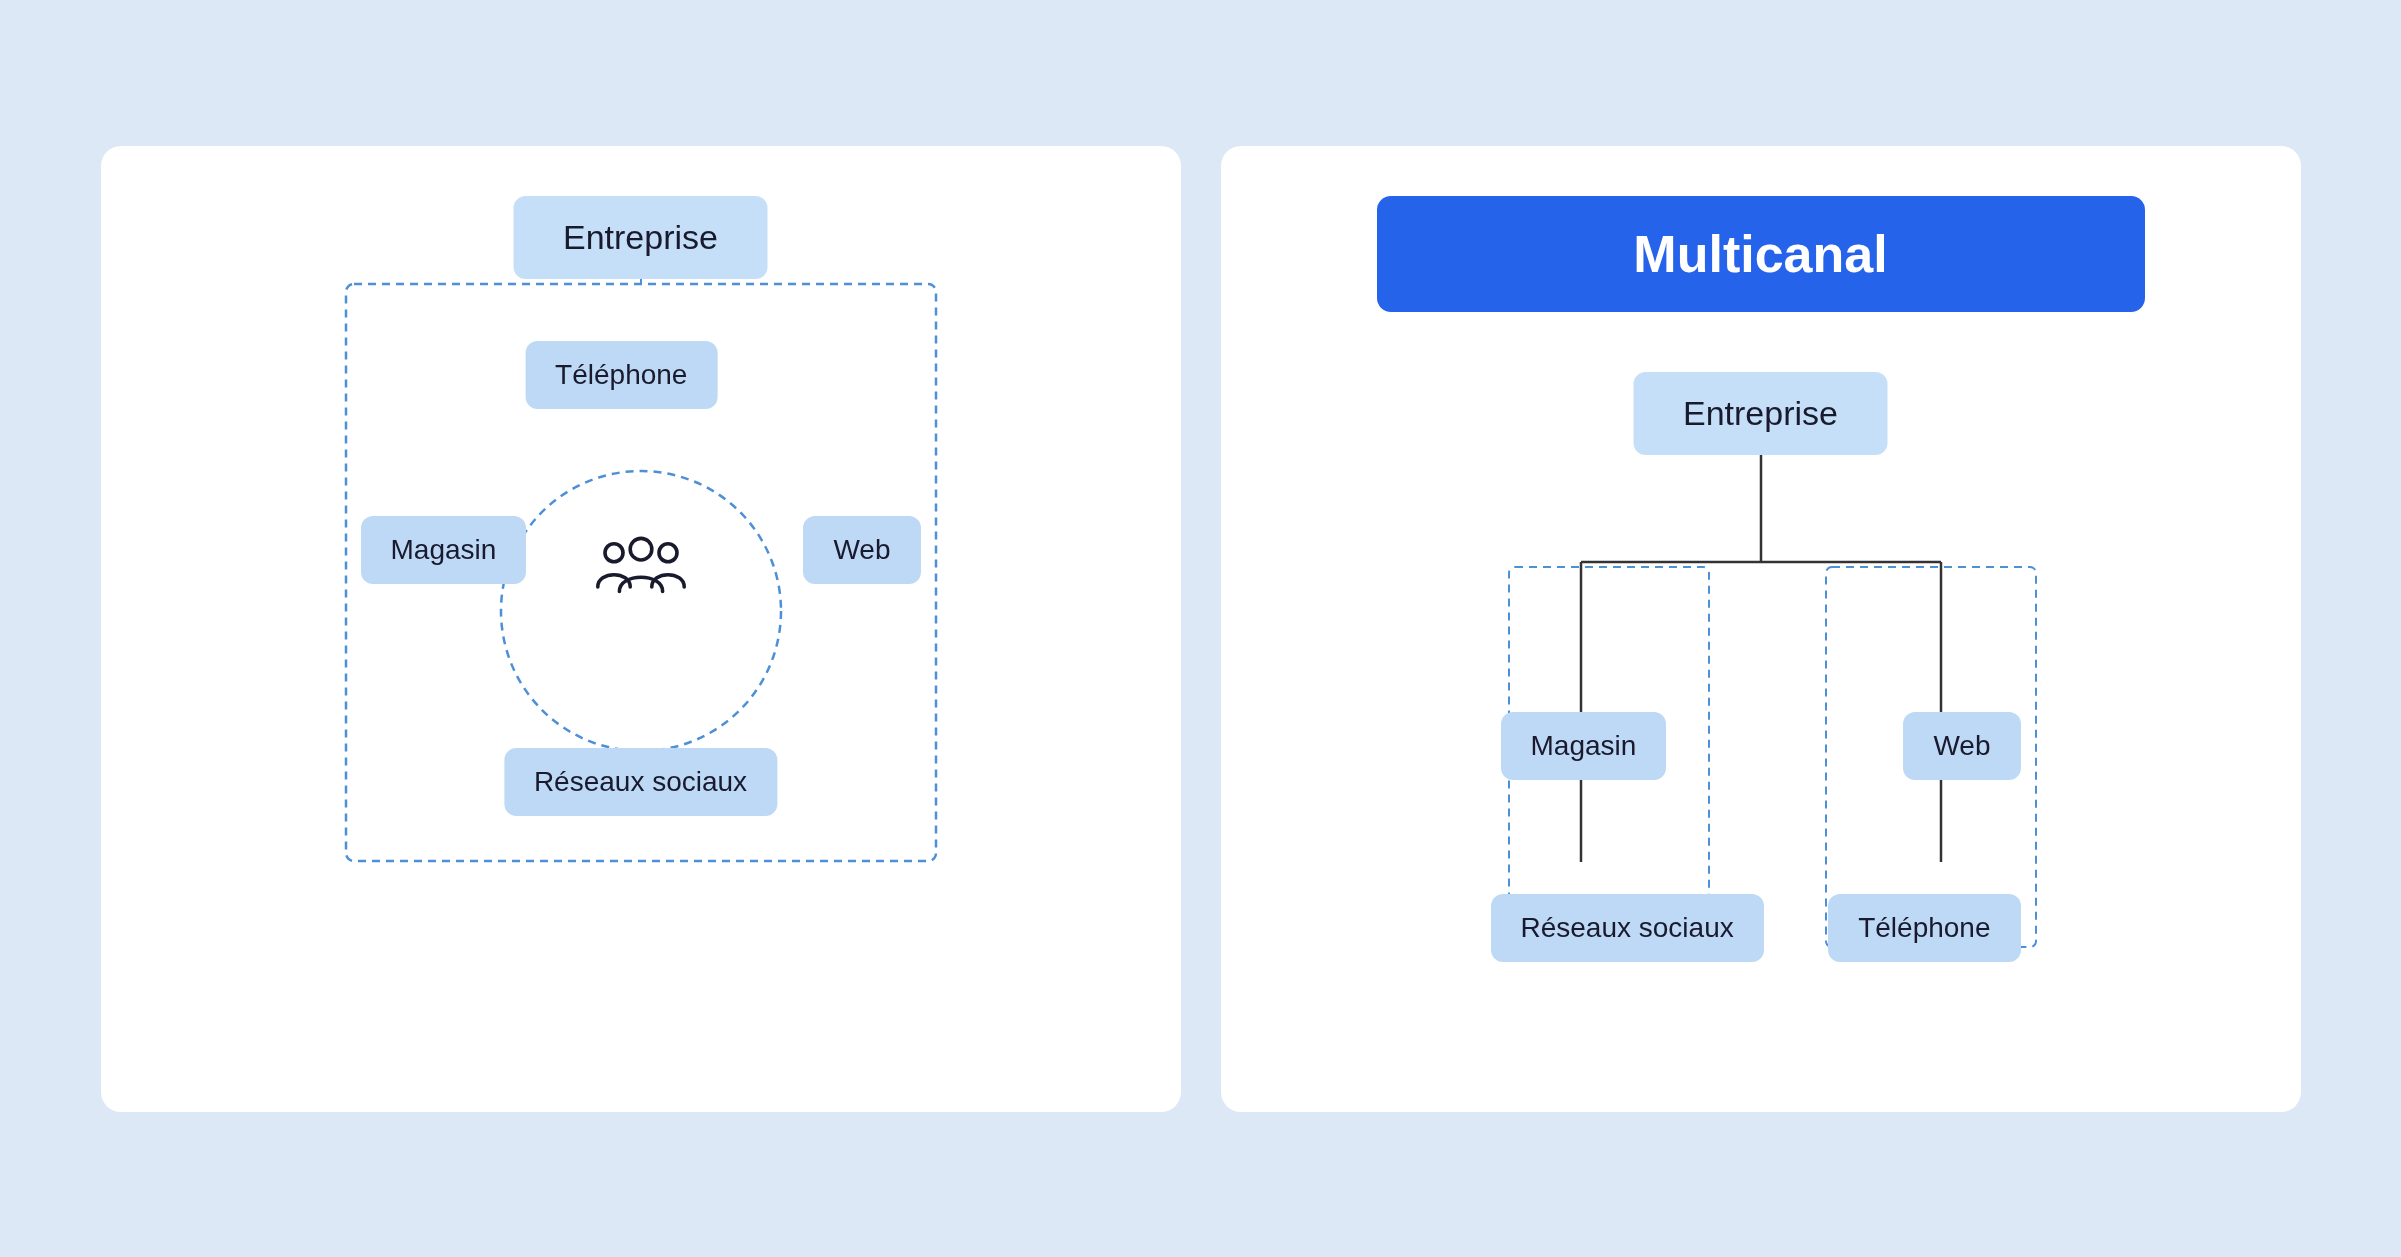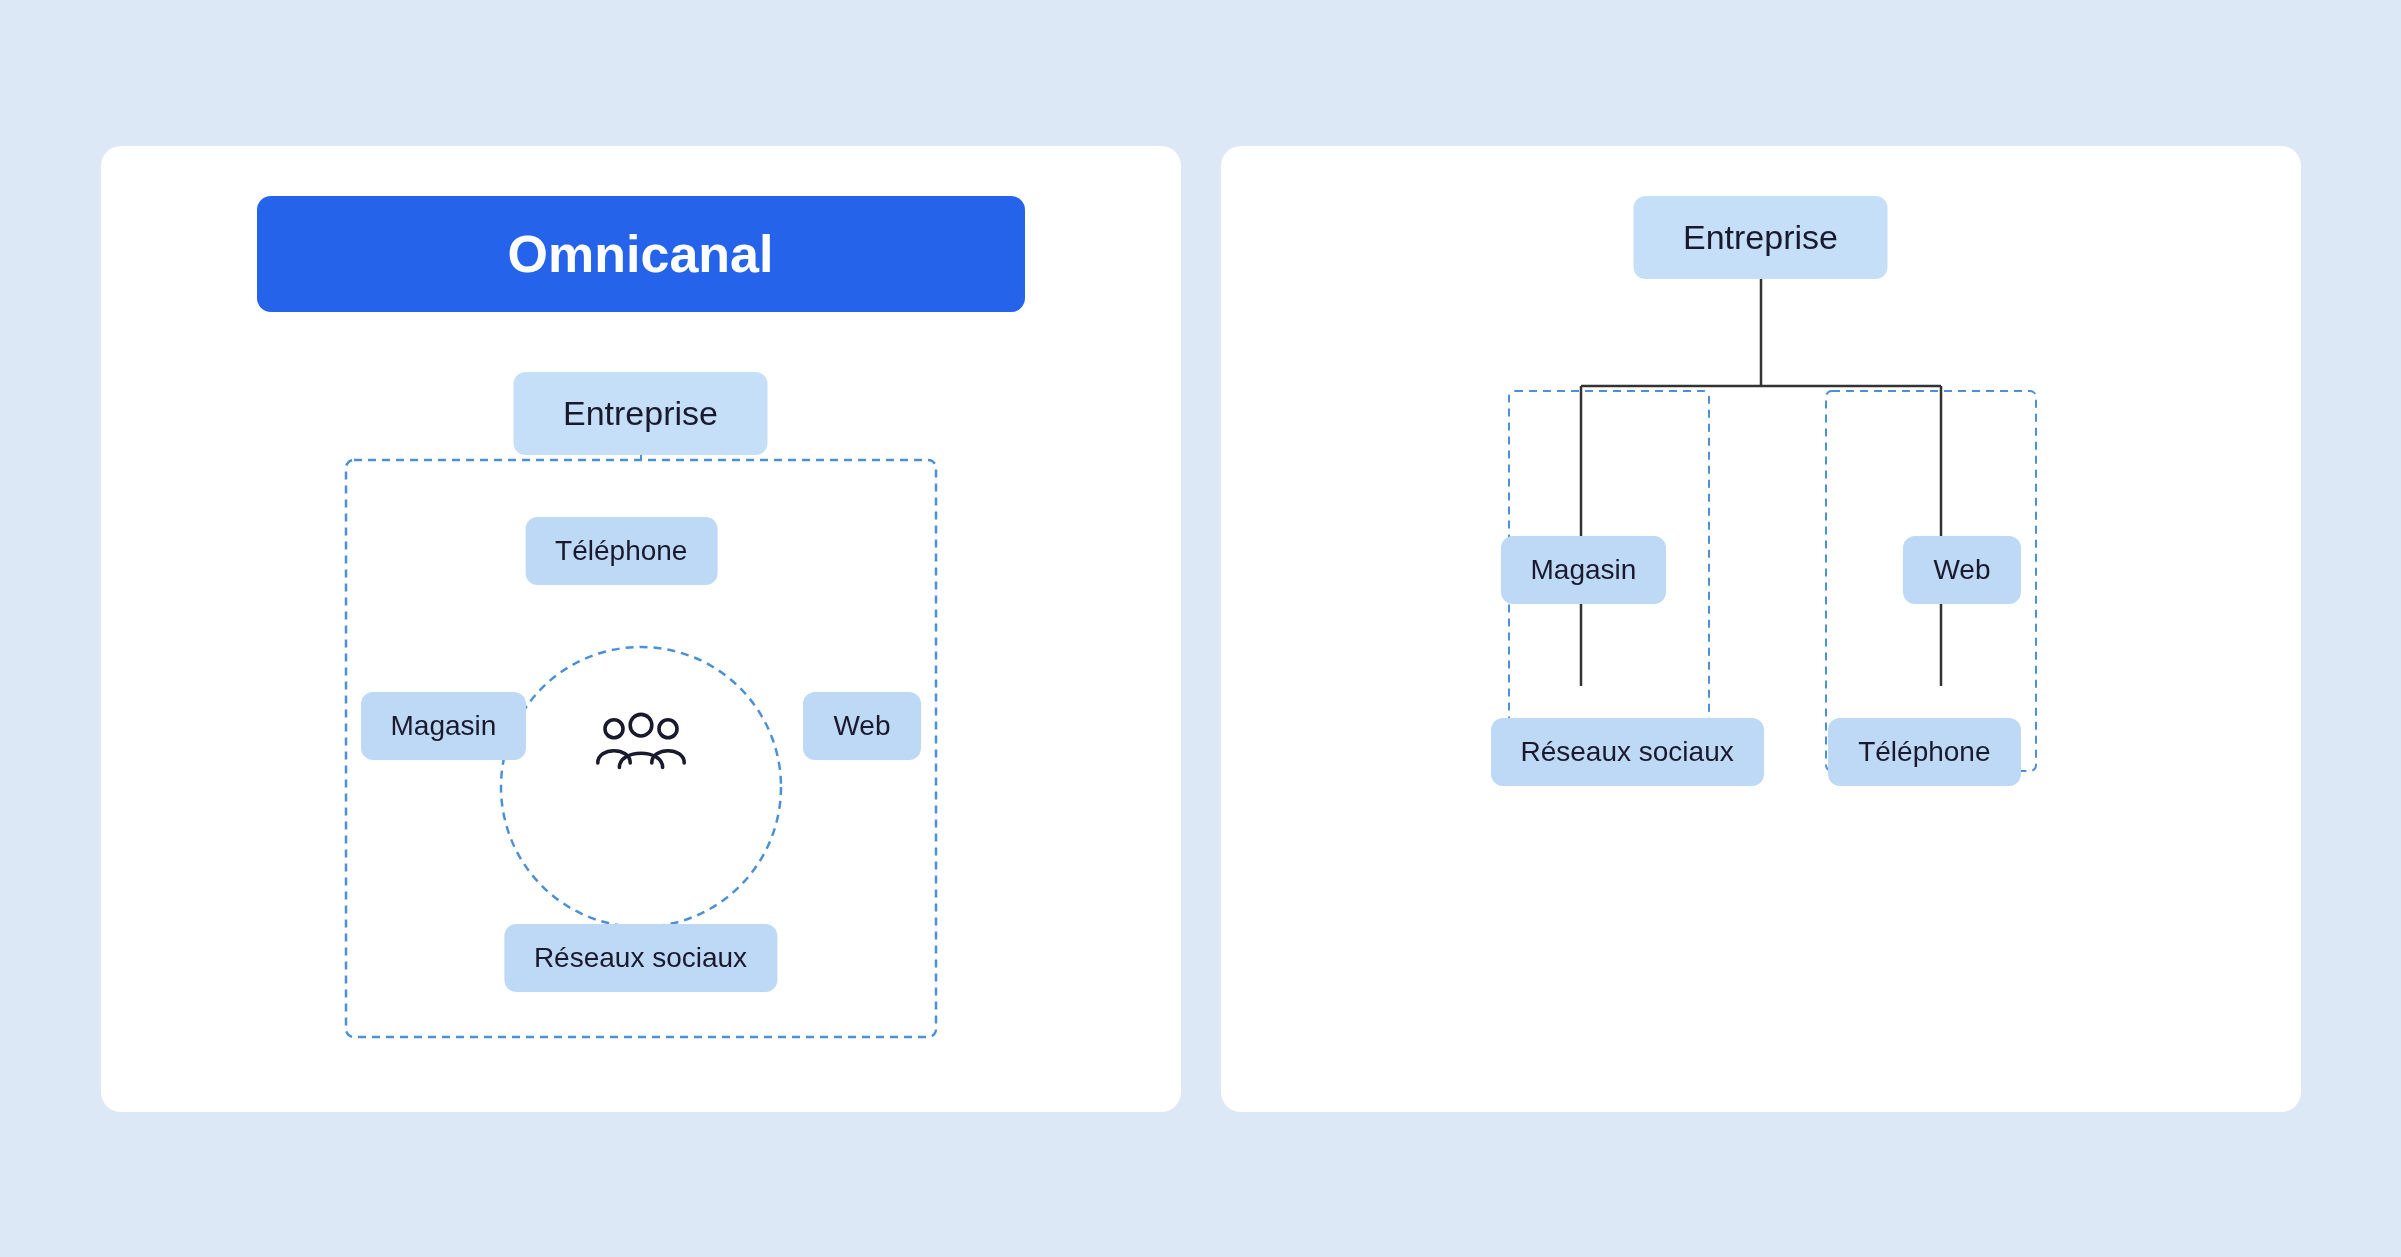--- a/index.html
+++ b/index.html
@@ -172,21 +172,20 @@
       height: 100%;
       pointer-events: none;
     }
   </style>
 </head>
 <body>
 
 <div class="container">
 
   <div class="card">
-    <div class="card-title">Omnicanal</div>
 
     <div class="omni-diagram">
 
       <svg class="omni-svg" viewBox="0 0 600 680" xmlns="http://www.w3.org/2000/svg">
 
         <rect x="5" y="88" width="590" height="577" rx="8" ry="8" fill="none" stroke="#4d90d6" stroke-width="2.5" stroke-dasharray="8,6"></rect>
 
         <circle cx="300" cy="415" r="140" fill="none" stroke="#4d90d6" stroke-width="2.5" stroke-dasharray="8,6"></circle>
 
         <line x1="300" y1="72" x2="300" y2="88" stroke="#4d90d6" stroke-width="2" stroke-dasharray="6,5"></line>
@@ -213,20 +212,21 @@
 
           <circle cx="50" cy="18" r="12" stroke="#1a1a2e" stroke-width="4" fill="none"></circle>
           <path d="M26 65 C26 44 74 44 74 65" stroke="#1a1a2e" stroke-width="4" fill="none" stroke-linecap="round"></path>
         </svg>
       </div>
 
     </div>
   </div>
 
   <div class="card">
+    <div class="card-title">Multicanal</div>
 
     <div class="multi-diagram">
 
       <svg class="multi-svg" viewBox="0 0 620 680" xmlns="http://www.w3.org/2000/svg">
 
         <line x1="310" y1="72" x2="310" y2="190" stroke="#333" stroke-width="2.5"></line>
 
         <line x1="130" y1="190" x2="490" y2="190" stroke="#333" stroke-width="2.5"></line>
 
         <line x1="130" y1="190" x2="130" y2="340" stroke="#333" stroke-width="2.5"></line>

